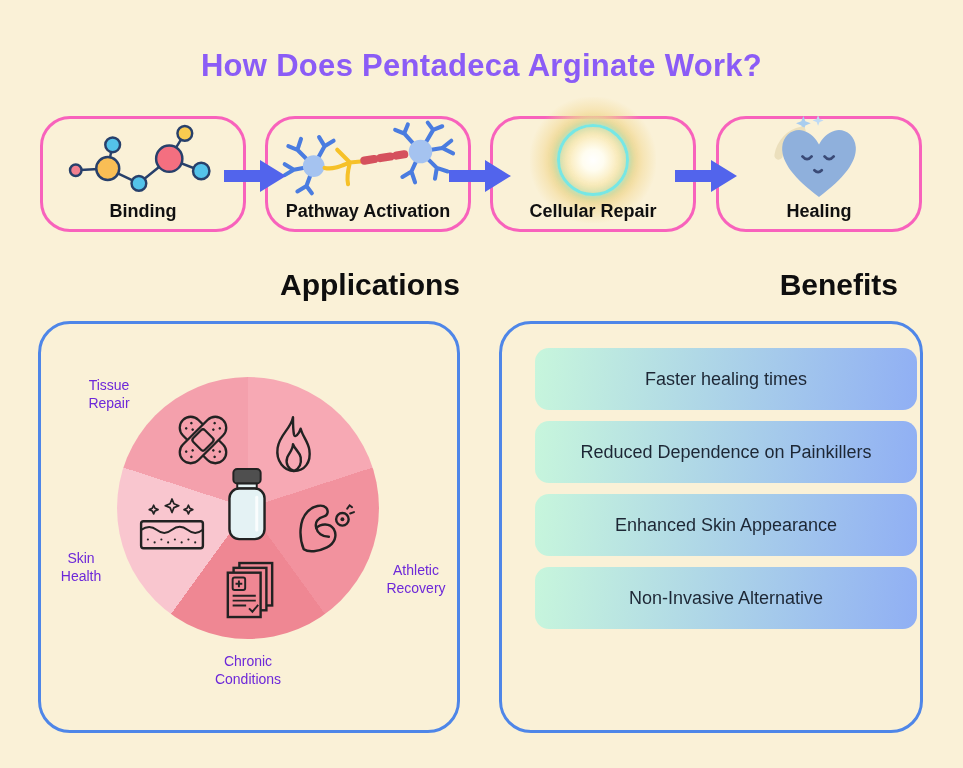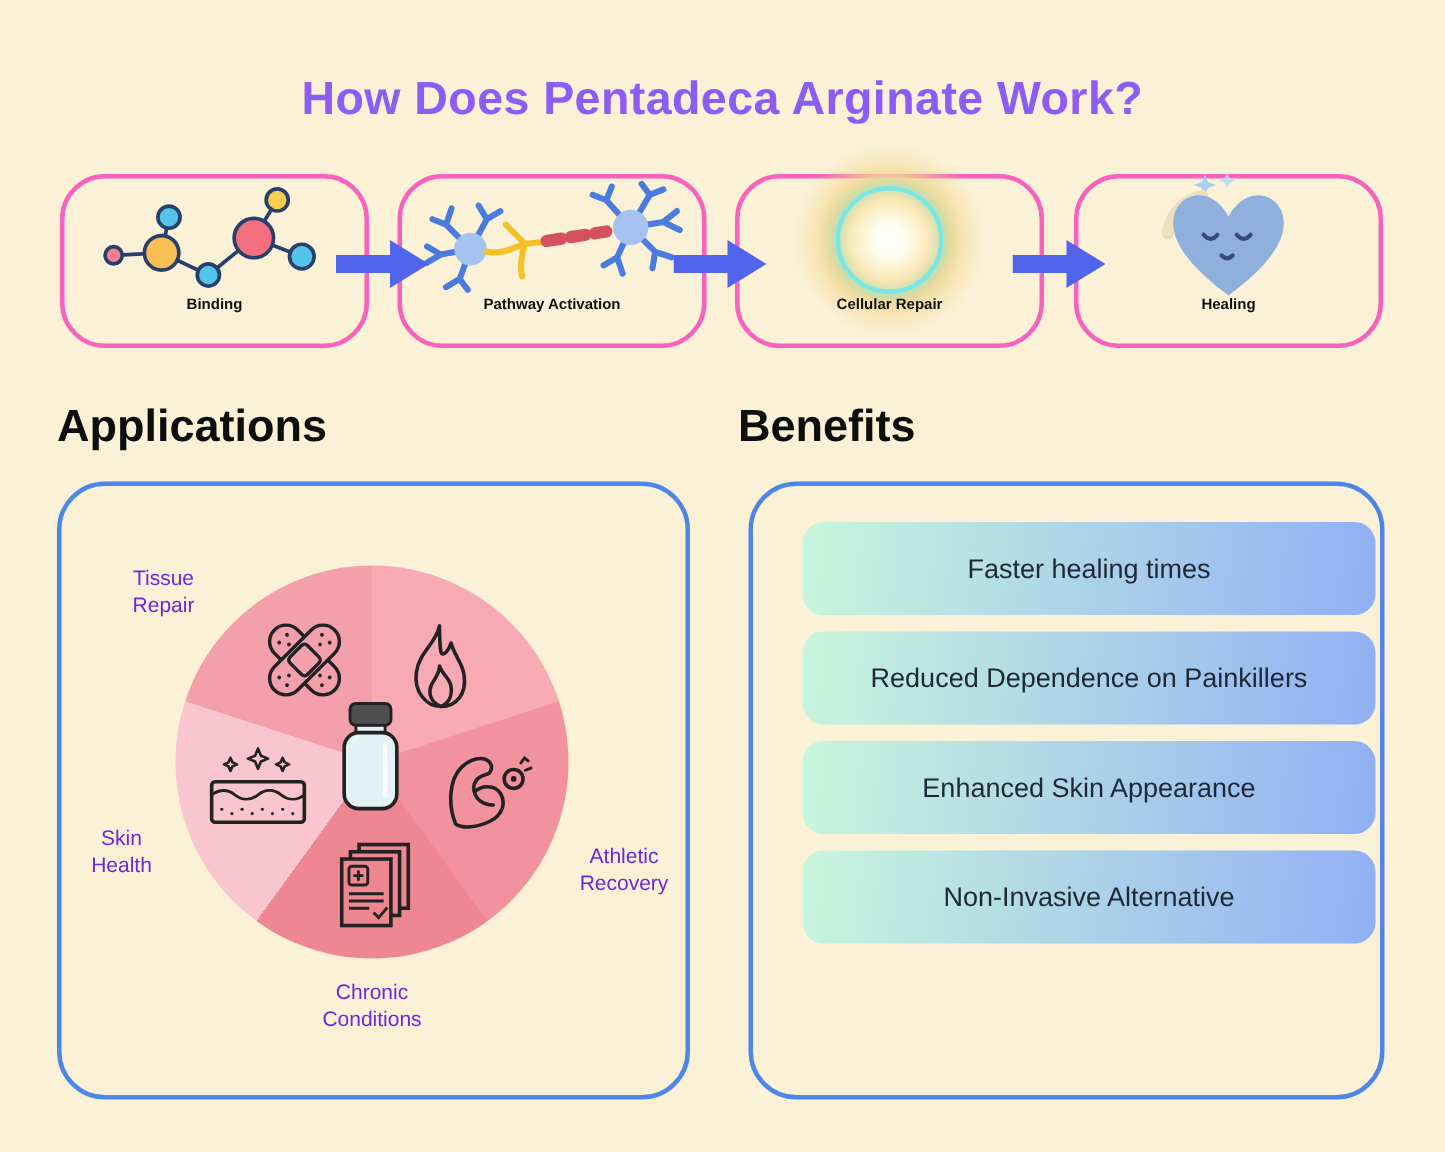--- a/index.html
+++ b/index.html
@@ -15,33 +15,33 @@
     letter-spacing:.3px;
   }
   
   .step-box {
     position:absolute; top:116px; width:206px; height:116px;
     border:3px solid var(--step_border,#F862BC); border-radius:30px;
     display:flex; flex-direction:column; align-items:center; justify-content:flex-end;
   }
   .step-icon { position:absolute; top:2px; left:0; right:0; bottom:27px;
     display:flex; align-items:center; justify-content:center; }
-  .step-label { margin-bottom:20px; font-size:10px; font-weight:700; color:#101010; position:relative; z-index:2;}
+  .step-label { margin-bottom:7px; font-size:18px; font-weight:700; color:#101010; position:relative; z-index:2;}
   .arrow { position:absolute; top:160px; width:62px; height:32px; z-index:3; }
   .arrow polygon { fill:var(--arrow,#5264EC); }
   
   .glow { width:126px; height:126px; position:relative; margin-top:-4px;
     background:radial-gradient(circle, #FFFFFF 0%, #FFFDF0 12%, #FAEBBB 28%, #F2D78F 43%, rgba(242,215,143,.45) 57%, rgba(242,215,143,0) 72%);
   }
   .glow-ring { position:absolute; inset:27px; border:3px solid #76E7E5; border-radius:50%;
     box-shadow:0 0 10px rgba(118,231,229,.85), inset 0 0 8px rgba(118,231,229,.5); }
   
-  .section-heading { position:absolute; top:268px; font-size:30px; font-weight:800; color:#0E0E0E; text-align:left; }
+  .section-heading { position:absolute; top:268px; font-size:30px; font-weight:800; color:#0E0E0E; text-align:right; }
   #apps-heading { left:38px; width:422px; }
-  #benefits-heading { left:492px; width:424px; }
+  #benefits-heading { left:474px; width:424px; }
   
   .panel { position:absolute; top:321px; height:412px;
     border:3px solid var(--panel_border,#4E86E8); border-radius:32px; }
   #apps-panel { left:38px; width:422px; }
   #benefits-panel { left:499px; width:424px;
     display:flex; flex-direction:column; gap:11px; padding:24px 0 0 33px; }
   
   #pie { position:absolute; left:76px; top:53px; width:262px; height:262px; border-radius:50%; }
   .pie-label { position:absolute; font-size:14px; line-height:1.32; color:#6d28d9;
     text-align:center; white-space:pre-line; }

